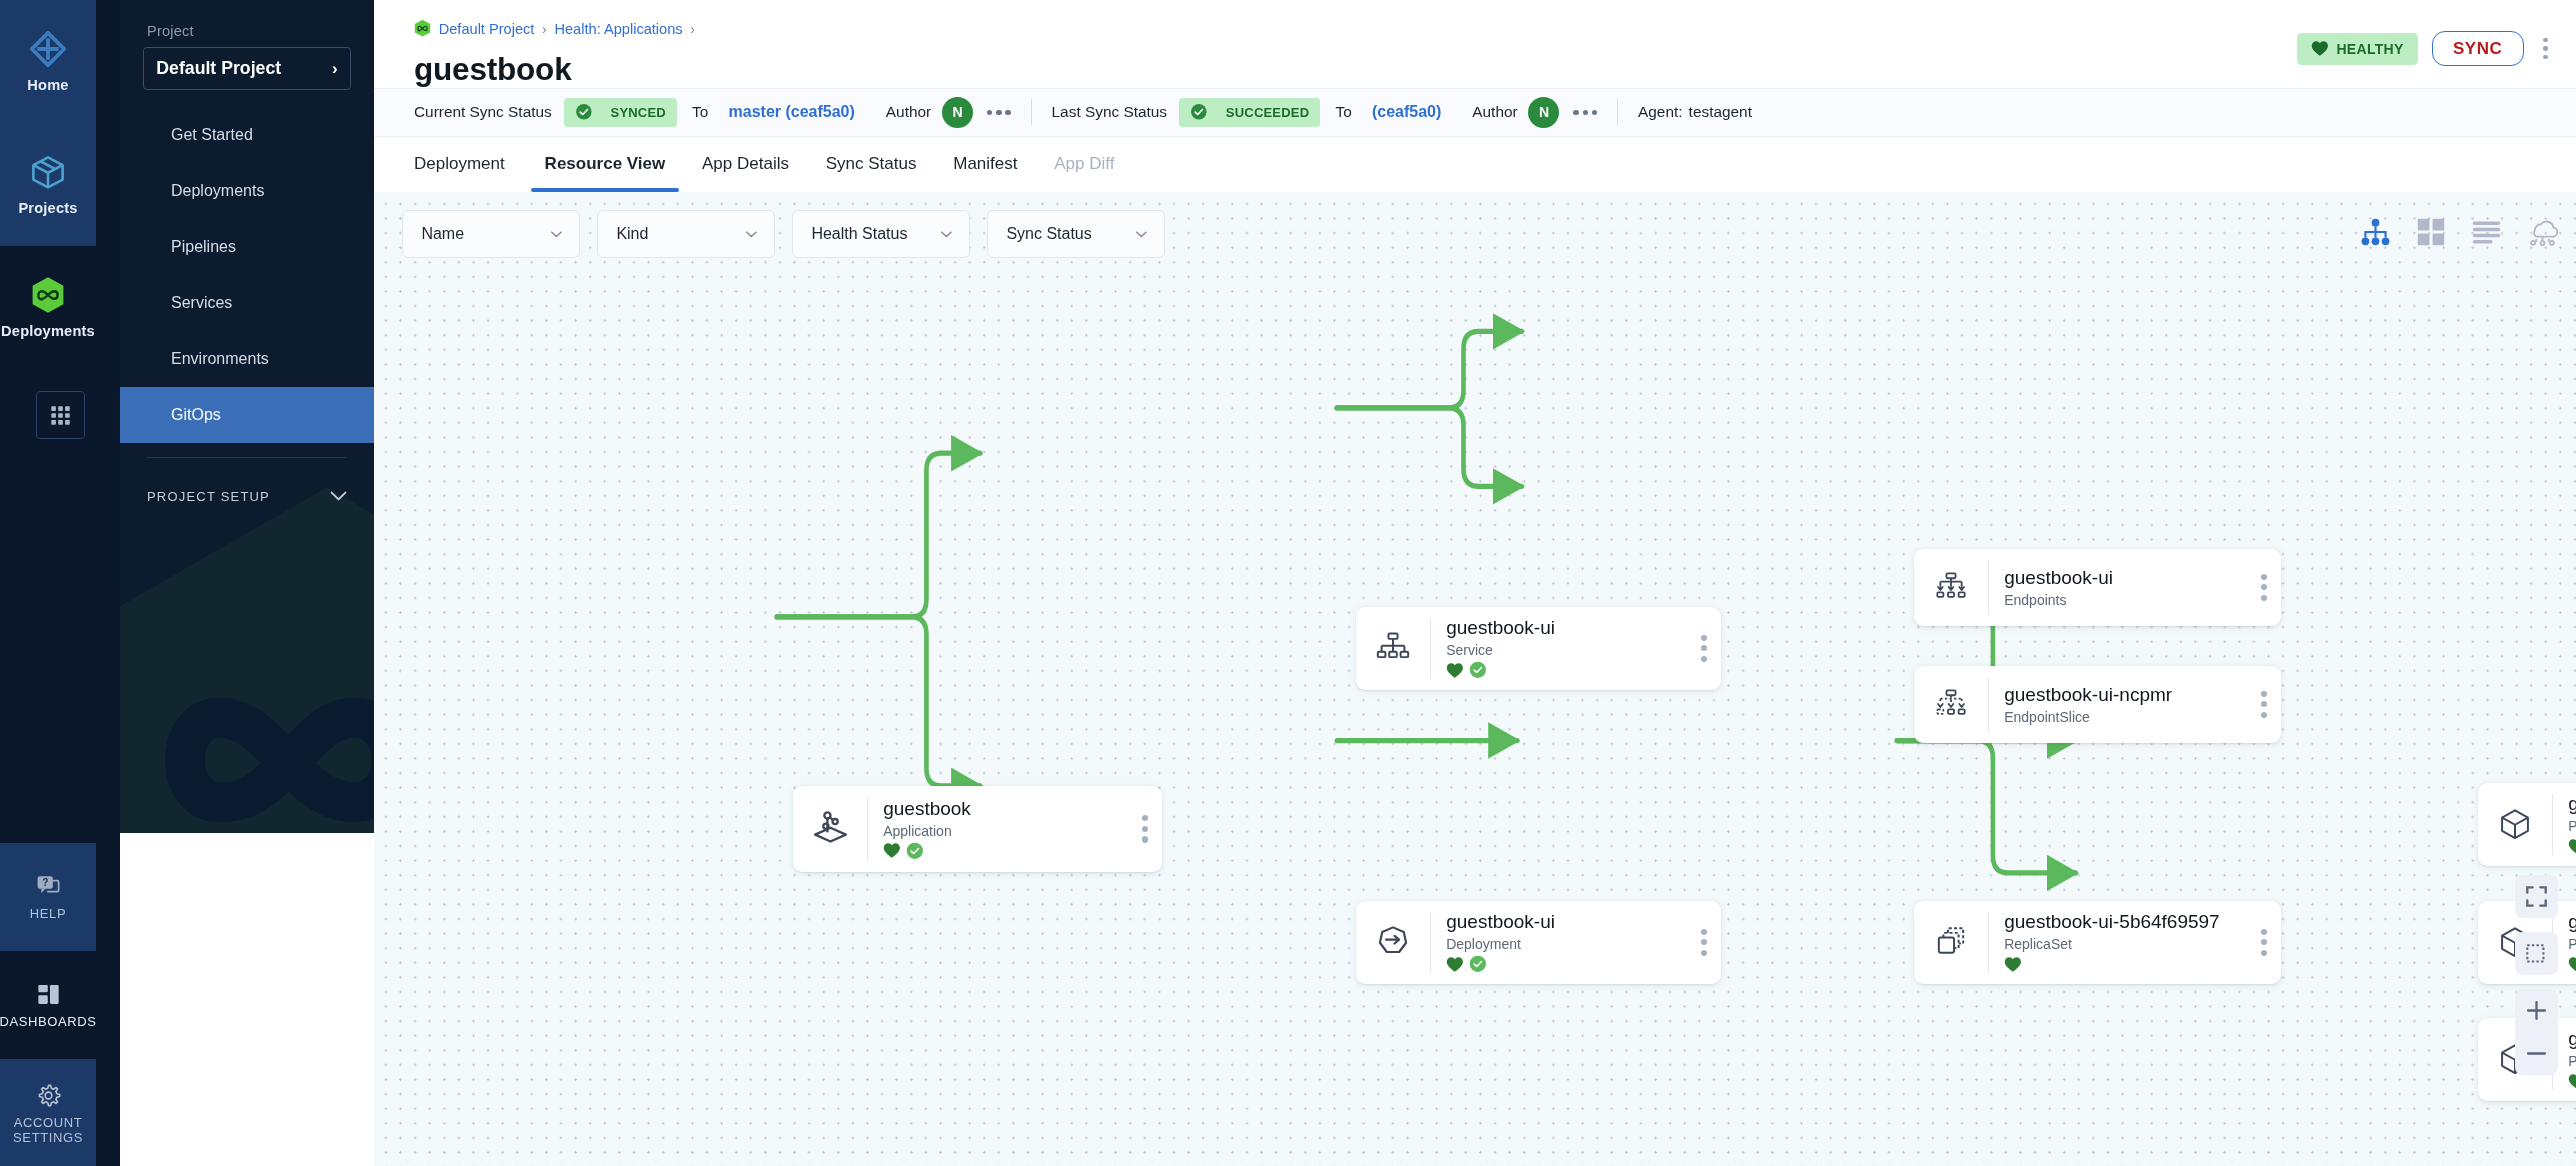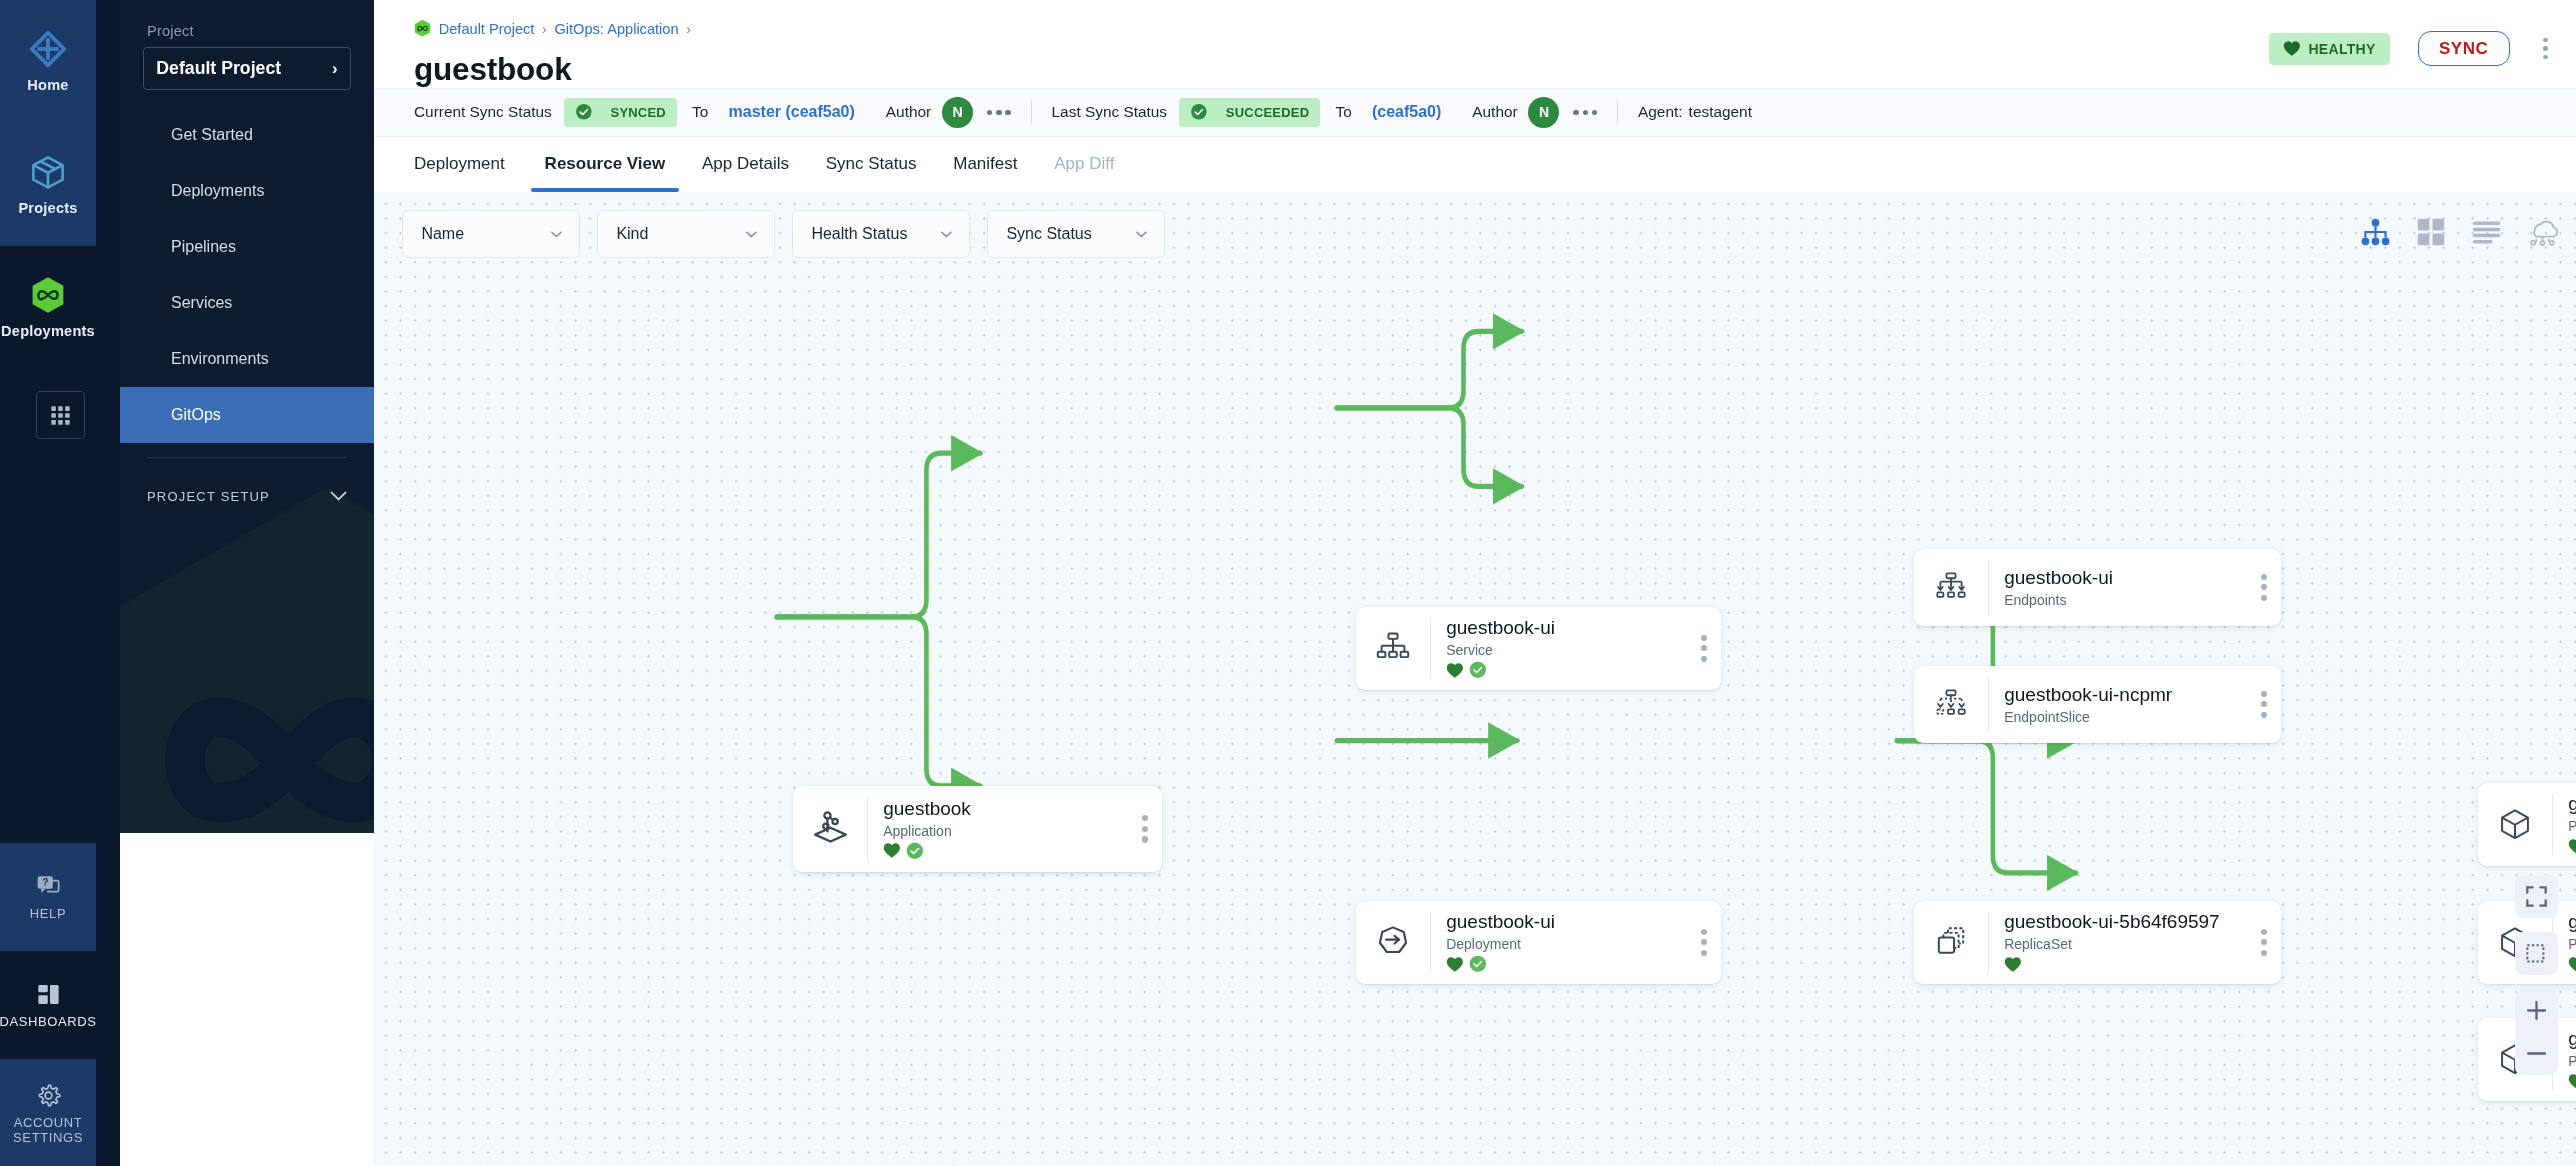--- a/index.html
+++ b/index.html
@@ -77,21 +77,21 @@
   
   .main { flex: 1 1 auto; height: 1167px; position: relative; background: #ffffff; display: flex; flex-direction: column; }
 
   .topbar { background: #ffffff; padding: 17px 26px 0 40px; position: relative; }
   .crumbs { display: flex; align-items: center; gap: 7.7px; height: 23px; }
   .crumb-logo { width: 17px; height: 18.4px; flex: 0 0 17px; }
   .crumb-link { font-size: 14.6px; color: #2f6fd0; cursor: pointer; }
   .crumb-sep { font-size: 14px; color: #7b8796; }
   .page-title { font-size: 31.5px; font-weight: 700; color: #101820; margin-top: 10.8px; letter-spacing: -0.2px; }
 
-  .header-right { position: absolute; right: 23px; top: 31px; display: flex; align-items: center; gap: 28px; }
+  .header-right { position: absolute; right: 23px; top: 31px; display: flex; align-items: center; gap: 14px; }
   .pill {
     height: 32px; border-radius: 4.6px; background: #bdeec3; display: flex; align-items: center;
     gap: 7.7px; padding: 0 14px; font-size: 14px; font-weight: 700; color: #1d6b2a; letter-spacing: 0.3px;
   }
   .btn-sync {
     height: 35px; min-width: 92px; border: 0.8px solid #2f6fd0; border-radius: 13px; background: #fff;
     color: #b91c1c; font-size: 17px; font-weight: 700; letter-spacing: 0.5px; cursor: pointer;
     display: flex; align-items: center; justify-content: center; padding: 2px 14px;
   }
   .kebab-v { width: 15.4px; display: flex; flex-direction: column; align-items: center; gap: 3.8px; cursor: pointer; }
@@ -313,21 +313,21 @@
   <div class="main">
 
     <div class="topbar">
       <div class="crumbs">
         <svg class="crumb-logo" viewBox="0 0 22 24">
           <polygon points="11,1 21,6.5 21,17.5 11,23 1,17.5 1,6.5" fill="#5bcb3a"></polygon>
           <path d="M7 15.5 C4.4 15.5 4.4 9.5 7 9.5 C10 9.5 12 15 15 15 C17.6 15 17.6 9.5 15 9.5 C12 9.5 10 15 7 15" fill="none" stroke="#0b3b14" stroke-width="1.5" stroke-linecap="round"></path>
         </svg>
         <span class="crumb-link">Default Project</span>
         <span class="crumb-sep">›</span>
-        <span class="crumb-link">GitOps: Application</span>
+        <span class="crumb-link">Health: Applications</span>
         <span class="crumb-sep">›</span>
       </div>
       <div class="page-title">guestbook</div>
 
       <div class="header-right">
         <div class="pill">
           <svg class="heart" viewBox="0 0 24 22">
             <path d="M12 21 C4 15 1 11 1 7.2 C1 3.6 3.8 1 7 1 C9.2 1 11 2.2 12 3.8 C13 2.2 14.8 1 17 1 C20.2 1 23 3.6 23 7.2 C23 11 20 15 12 21 Z" fill="#1d6b2a"></path>
           </svg>
           <span>HEALTHY</span>

